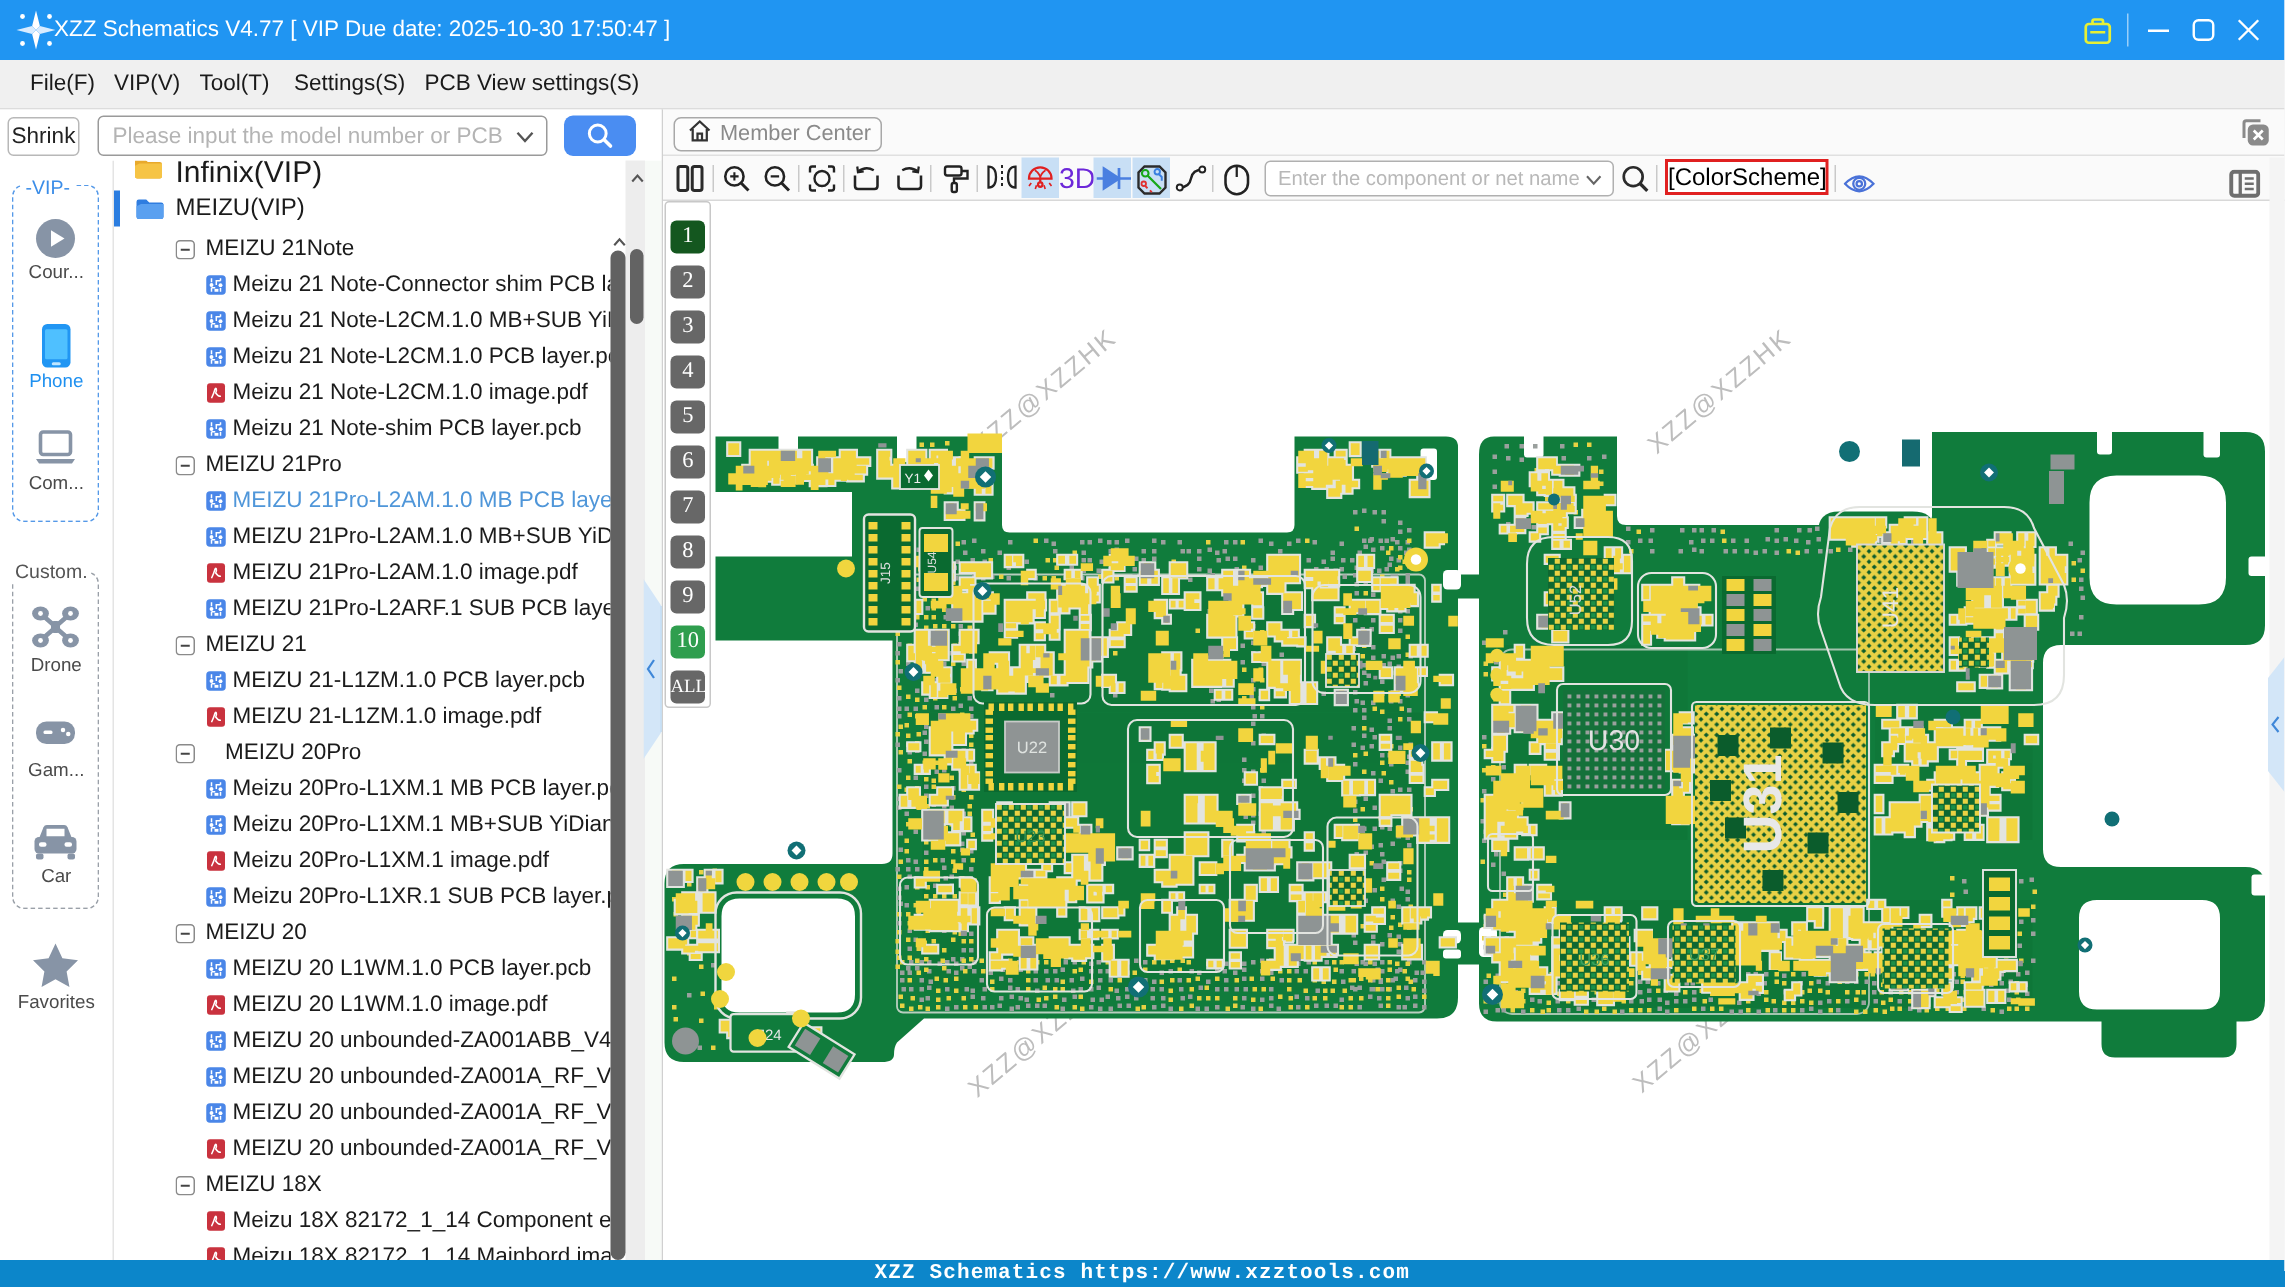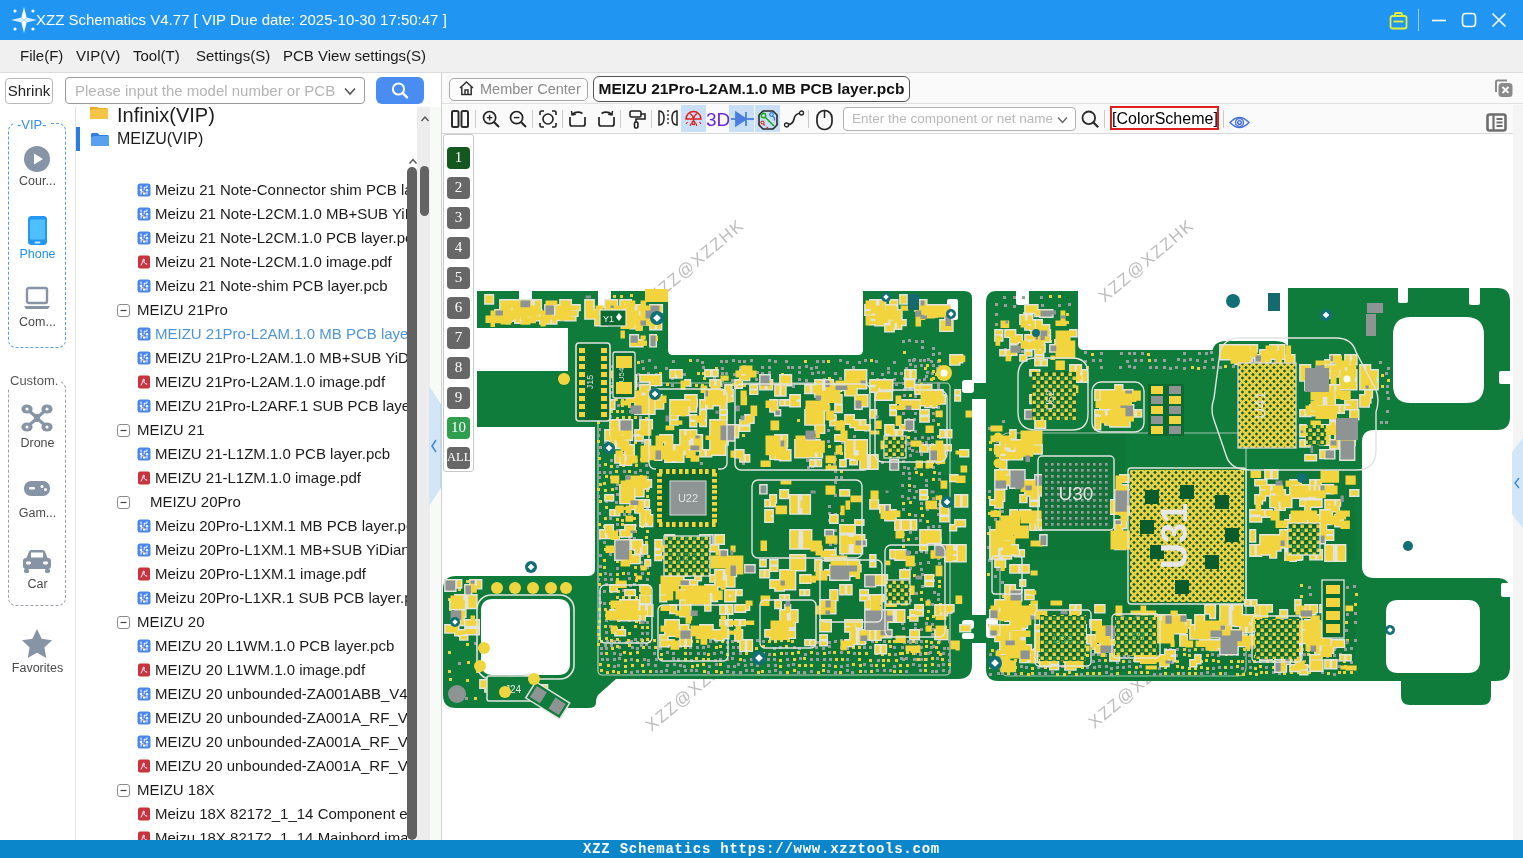--- a/index.html
+++ b/index.html
@@ -171,20 +171,27 @@
         <span class="tt" style="left:41px;font-size:20px">Infinix(VIP)</span>
       </div>
 <div class="trow" style="top:20px">
         <span class="selbar"></span>
         <span style="position:absolute;left:14px;top:4px"><svg class="ti" width="20" height="17" viewBox="0 0 20 17">
             <path d="M1 3.5 Q1 2 2.5 2 H7.5 L9.5 4 H17.5 Q19 4 19 5.5 V13.5 Q19 15 17.5 15 H2.5 Q1 15 1 13.5 Z" fill="#2f7de0"></path>
             <path d="M1 6.5 L4 5 H19 V13.5 Q19 15 17.5 15 H2.5 Q1 15 1 13.5 Z" fill="#5aa0f0"></path>
           </svg></span>
         <span class="tt" style="left:41px;font-size:16px">MEIZU(VIP)</span>
       </div>
+<div class="trow" style="top:47px">
+        <span style="position:absolute;left:41px;top:6px"><svg class="ti" width="13" height="13" viewBox="0 0 13 13">
+            <rect x="0.5" y="0.5" width="12" height="12" rx="2.5" fill="#fff" stroke="#8a8a8a"></rect>
+            <path d="M3.5 6.5 H9.5" stroke="#444" stroke-width="1.2"></path>
+          </svg></span>
+        <span class="tt" style="left:61px">MEIZU 21Note</span>
+      </div>
 <div class="trow" style="top:71px">
         <span style="position:absolute;left:61px;top:5px"><svg class="ti" width="14" height="14" viewBox="0 0 14 14">
             <rect x="0.5" y="0.5" width="13" height="13" rx="2.5" fill="#4a86e8"></rect>
             <g stroke="#fff" stroke-width="1" fill="none">
               <path d="M4 2.5 V5.2 M4 8.8 V11.5 M10 2.5 V4.2 M10 9 V11.5 M10 4.2 H7.2 V7 M4 8.8 H6.5"></path>
             </g>
             <circle cx="4" cy="7" r="1.3" fill="#fff"></circle>
             <circle cx="10" cy="7.2" r="1.3" fill="#fff"></circle>
             <rect x="6" y="9.6" width="2.6" height="1.9" fill="#fff"></rect>
           </svg></span>
@@ -465,21 +472,20 @@
       <path d="M7 54 L3 60 L7 66" fill="none" stroke="#3f87d8" stroke-width="1.5"></path>
     </svg>
 <div class="tabrow">
 <div class="tab1"><svg width="17" height="17" viewBox="0 0 17 17">
           <g fill="none" stroke="#333" stroke-width="1.5">
             <path d="M2 8 L8.5 2 L15 8"></path>
             <path d="M3.8 7 V14.5 H13.2 V7"></path>
             <path d="M7 14.5 V10 H10 V14.5"></path>
           </g>
         </svg><span>Member Center</span></div>
-<div class="tab2">MEIZU 21Pro-L2AM.1.0 MB PCB layer.pcb</div>
 <svg style="position:absolute;left:1051px;top:5px" width="20" height="20" viewBox="0 0 20 20">
         <path d="M3 14 V4 Q3 2.5 4.5 2.5 H14" fill="none" stroke="#8a8a8a" stroke-width="2"></path>
         <rect x="5.5" y="5" width="14" height="14" rx="3.5" fill="#8a8a8a"></rect>
         <path d="M9.5 9 L15.5 15 M15.5 9 L9.5 15" stroke="#fff" stroke-width="1.8"></path>
       </svg>
 </div>
 <div class="toolrow">
 <svg class="tr-ico" style="left:8px" width="20" height="20" viewBox="0 0 20 20">
         <rect x="2" y="2" width="6.5" height="16" rx="1.5" fill="none" stroke="#2b2b2b" stroke-width="2"></rect>
         <rect x="11.5" y="2" width="6.5" height="16" rx="1.5" fill="none" stroke="#2b2b2b" stroke-width="2"></rect>

